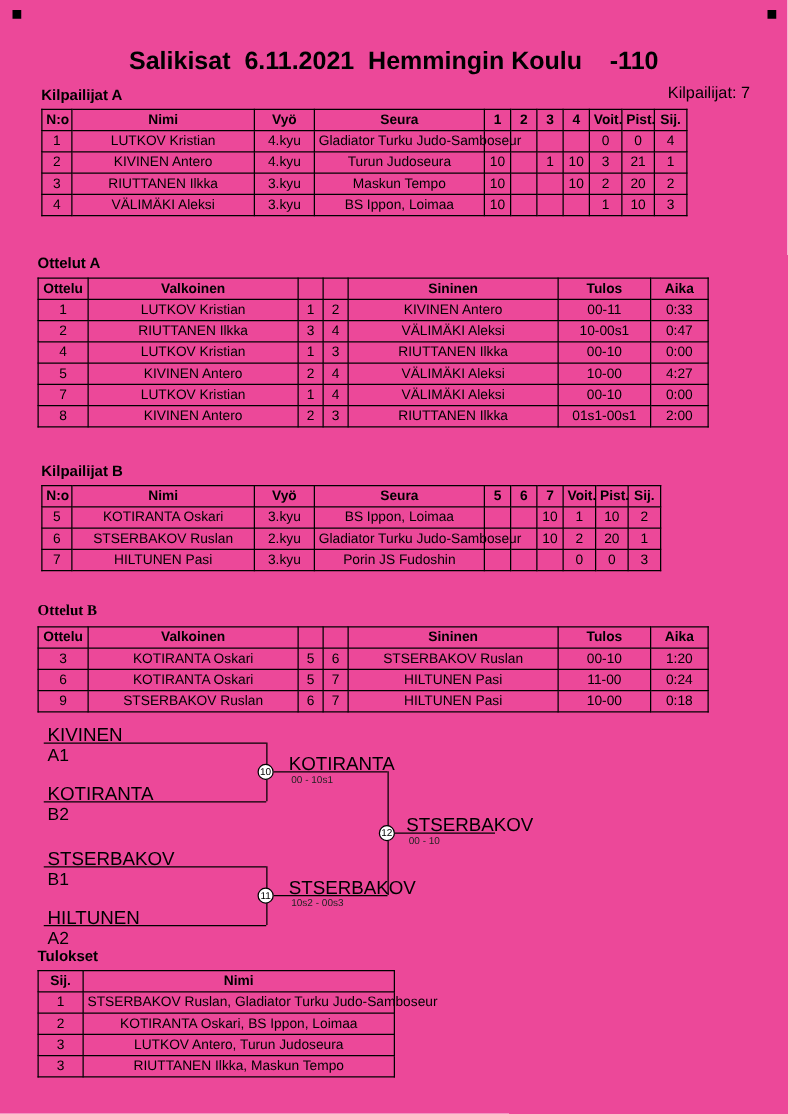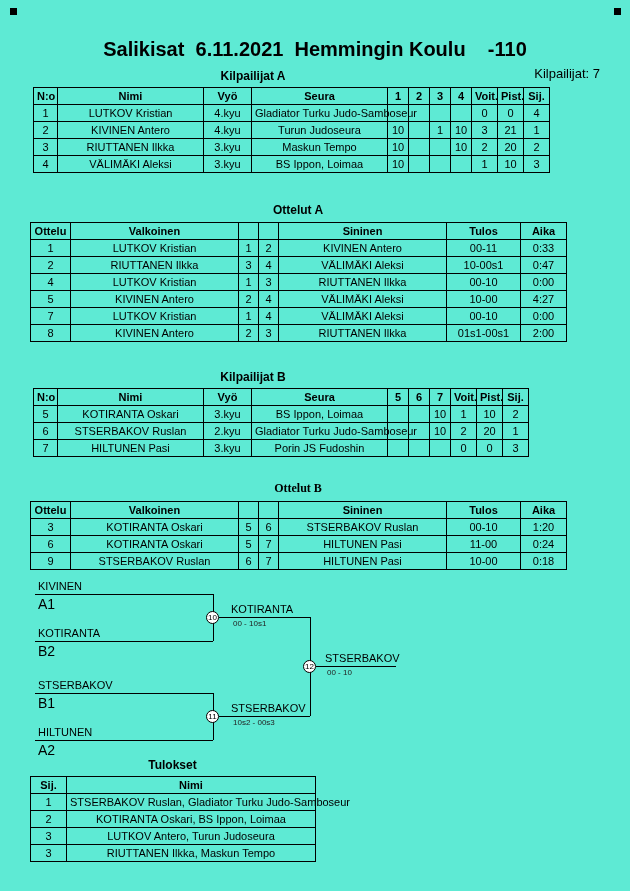--- a/index.html
+++ b/index.html
@@ -1,46 +1,46 @@
 <!DOCTYPE html>
 <html><head>
 <meta charset="utf-8">
 <title>Salikisat results</title>
 <style>
   * { margin:0; padding:0; box-sizing:border-box; }
   html,body { background:#fff; }
   .page {
-    width:630px; height:891px; background:#5eead4; position:relative;
+    width:630px; height:891px; background:#ec4899; position:relative;
     font-family:"Liberation Sans", sans-serif; color:#000; overflow:hidden;
   }
   .corner { position:absolute; width:7px; height:7px; background:#000; top:8px; }
   .corner-left { left:10px; }
   .corner-right { right:9px; }
   .title { text-align:center; font-size:20px; font-weight:bold; padding-top:38px; white-space:pre; }
-  .sec-h { font-weight:bold; font-size:12px; text-align:center; white-space:pre; }
+  .sec-h { font-weight:bold; font-size:12px; text-align:left; white-space:pre; }
   .h-ka { width:440px; margin:8px 0 0 33px; }
   .h-oa { width:536px; margin:30px 0 0 30px; }
   .h-kb { width:440px; margin:28px 0 0 33px; }
   .h-ob { width:536px; margin:24px 0 0 30px;font-family:Liberation Serif, serif; }
   .h-tu { width:285px; margin:8px 0 0 30px; }
   .kilp-count { position:absolute; top:66px; right:30px; font-size:13px; }
   table { border-collapse:collapse; table-layout:fixed; }
   th, td { border:1px solid #000; font-size:11px; height:17px; padding:0 3px;
            white-space:nowrap; overflow:visible; }
   th { font-weight:bold; text-align:center; }
   td.ca { text-align:center; }
   td.la { text-align:center; }
   .tka { width:516px; margin:4px 0 0 33px; }
   .toa { width:536px; margin:5px 0 0 30px; }
   .tkb { width:495px; margin:4px 0 0 33px; }
   .tob { width:536px; margin:5px 0 0 30px; }
   .ttu { width:285px; margin:4px 0 0 30px; }
   
   .bracket { position:relative; width:560px; height:170px; margin:10px 0 0 35px; }
-  .b-name { position:absolute; font-size:11px; }
+  .b-name { position:absolute; font-size:15px; }
   .b-seed { position:absolute; font-size:14px; }
   .b-score { position:absolute; font-size:8px; color:#222; }
   .b-hline { position:absolute; border-top:1px solid #000; height:0; }
   .b-vline { position:absolute; border-left:1px solid #000; width:0; }
   .b-circle { position:absolute; width:13px; height:13px; border:1px solid #000;
               border-radius:50%; background:#fff; font-size:8px; line-height:11px;
               text-align:center; z-index:2; }
 </style>
 </head>
 <body>

